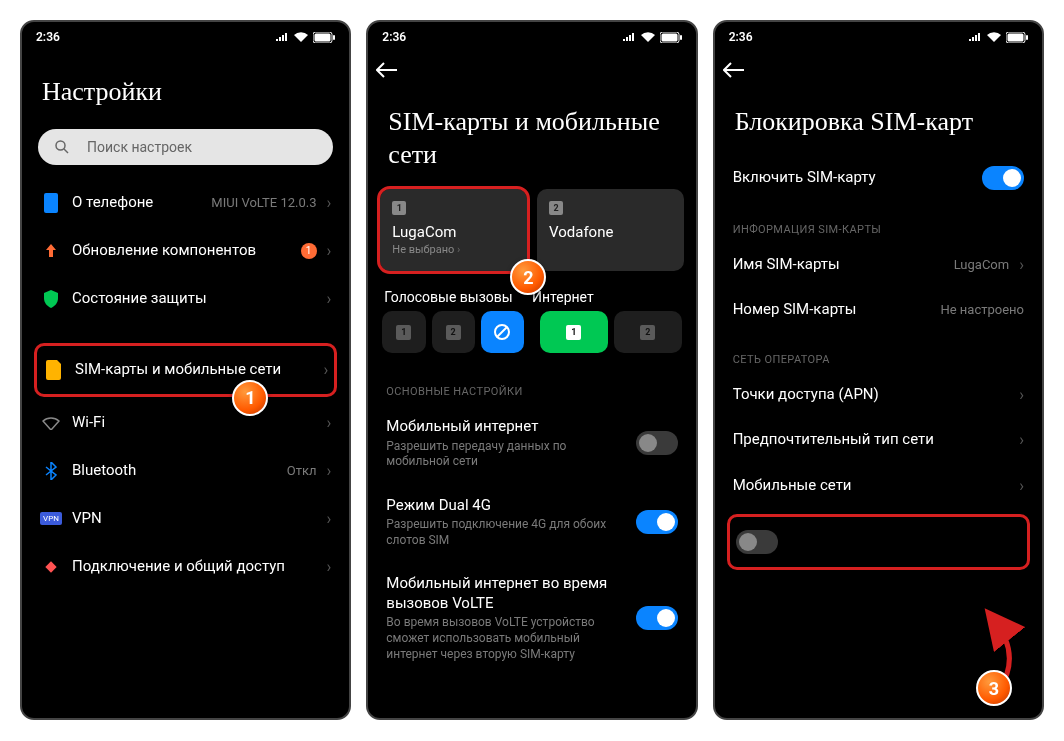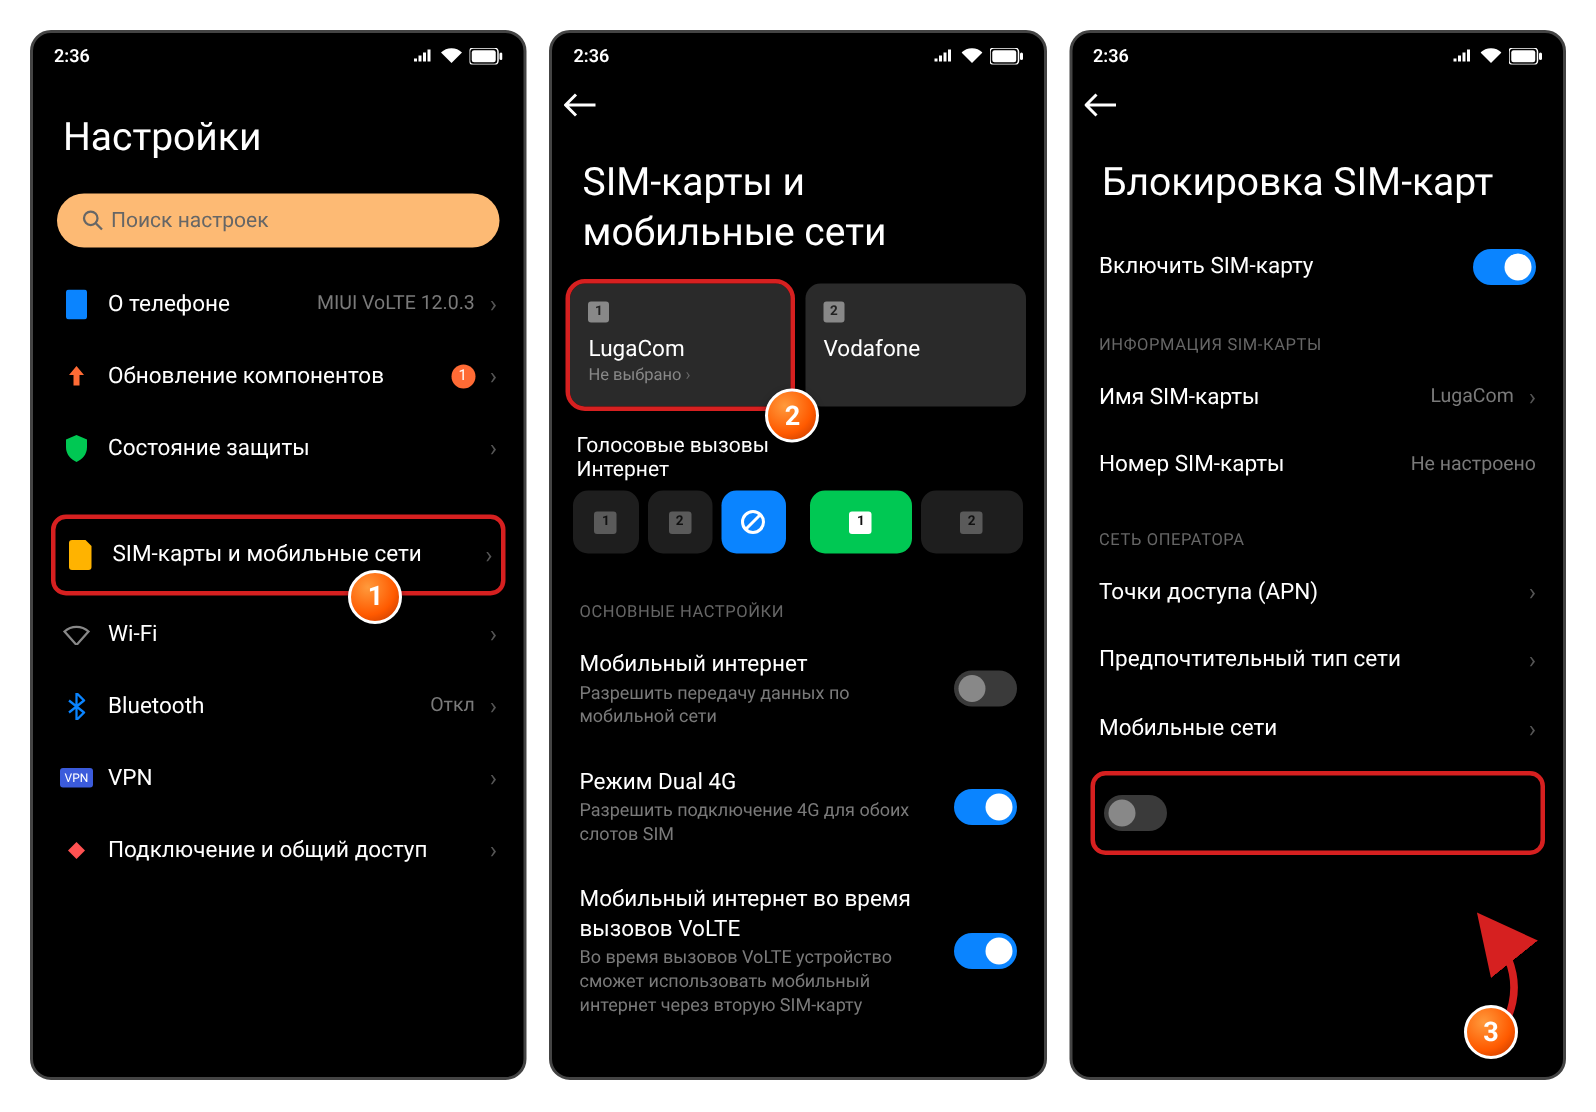--- a/index.html
+++ b/index.html
@@ -1,44 +1,44 @@
 <!DOCTYPE html>
 <html><head>
 <meta charset="utf-8">
 <style>
   *{box-sizing:border-box;margin:0;padding:0;font-family:-apple-system,BlinkMacSystemFont,"Segoe UI",Roboto,Arial,sans-serif;}
   body{background:#fff;padding:20px;display:flex;gap:15px;}
   .phone{width:340px;height:700px;background:#000;border-radius:14px;overflow:hidden;position:relative;color:#fff;display:flex;flex-direction:column;border:2px solid #444;}
   .statusbar{height:30px;display:flex;align-items:center;justify-content:space-between;padding:0 14px;font-size:12px;font-weight:600;}
   .status-icons{display:flex;gap:5px;align-items:center;}
   .content{flex:1;overflow:hidden;padding:0 12px;}
-  .title{font-size:26px;font-weight:400;padding:24px 8px 14px;line-height:1.25;}
+  .title{font-size:26px;font-weight:400;padding:24px 8px 14px;line-height:1.25;font-family:Liberation Serif, serif;}
   .back{padding:10px 8px 0;}
-  .searchbar{background:#fdba74;border-radius:22px;padding:10px 16px;display:flex;align-items:flex-start;gap:4px;color:#666;font-size:14px;margin:6px 4px 14px;}
+  .searchbar{background:#e5e5e5;border-radius:22px;padding:10px 16px;display:flex;align-items:flex-start;gap:17px;color:#666;font-size:14px;margin:6px 4px 14px;}
   .row{display:flex;align-items:center;padding:13px 6px;gap:10px;position:relative;}
   .row .ic{width:22px;height:22px;display:flex;align-items:center;justify-content:center;flex-shrink:0;}
   .row .txt{flex:1;}
   .row .lbl{font-size:15px;color:#fff;line-height:1.3;}
   .row .sub{font-size:12px;color:#7a7a7a;margin-top:2px;line-height:1.3;}
   .row .val{font-size:13px;color:#7a7a7a;}
   .row .chev{color:#555;font-size:16px;}
   .badge-count{background:#ff6b35;width:16px;height:16px;border-radius:8px;display:flex;align-items:center;justify-content:center;font-size:10px;}
   .section-hdr{font-size:11px;color:#666;text-transform:uppercase;padding:20px 6px 6px;letter-spacing:0.4px;}
   .highlight{border:3px solid #d62020;border-radius:10px;margin:2px 0;position:relative;}
   
   .bubble{position:absolute;width:36px;height:36px;border-radius:50%;background:radial-gradient(circle at 35% 30%,#ff9a3c,#ff5a00 60%,#b83400);display:flex;align-items:center;justify-content:center;font-weight:700;font-size:18px;color:#fff;border:2px solid #fff;box-shadow:0 2px 4px rgba(0,0,0,.5);z-index:5;}
   
   .simcards{display:flex;gap:10px;padding:4px 0 10px;position:relative;}
   .simcard{flex:1;background:#2a2a2a;border-radius:10px;padding:12px 12px 14px;}
   .simcard .slot{background:#888;color:#222;font-size:9px;width:14px;height:14px;border-radius:2px;display:flex;align-items:center;justify-content:center;margin-bottom:8px;font-weight:700;}
   .simcard .op{font-size:15px;}
   .simcard .stat{font-size:11px;color:#888;margin-top:2px;}
   .simcard.sel{outline:3px solid #d62020;border-radius:10px;}
   
-  .opt-labels{display:flex;padding:8px 4px 6px;flex-direction:column;}
+  .opt-labels{display:flex;padding:8px 4px 6px;}
   .opt-labels>div{flex:1;font-size:14px;}
   .opt-row{display:flex;gap:16px;padding:0 2px 12px;}
   .opt-group{flex:1;display:flex;gap:6px;}
   .chip{flex:1;height:42px;border-radius:10px;background:#1e1e1e;display:flex;align-items:center;justify-content:center;}
   .chip .slot{width:15px;height:15px;background:#5a5a5a;color:#111;border-radius:2px;font-size:9px;display:flex;align-items:center;justify-content:center;font-weight:700;}
   .chip.sel-blue{background:#0a84ff;}
   .chip.sel-green{background:#00c853;}
   .chip.sel-blue svg,.chip.sel-green .slot{background:transparent;}
   
   .toggle{width:42px;height:24px;border-radius:12px;background:#3a3a3a;position:relative;flex-shrink:0;}

